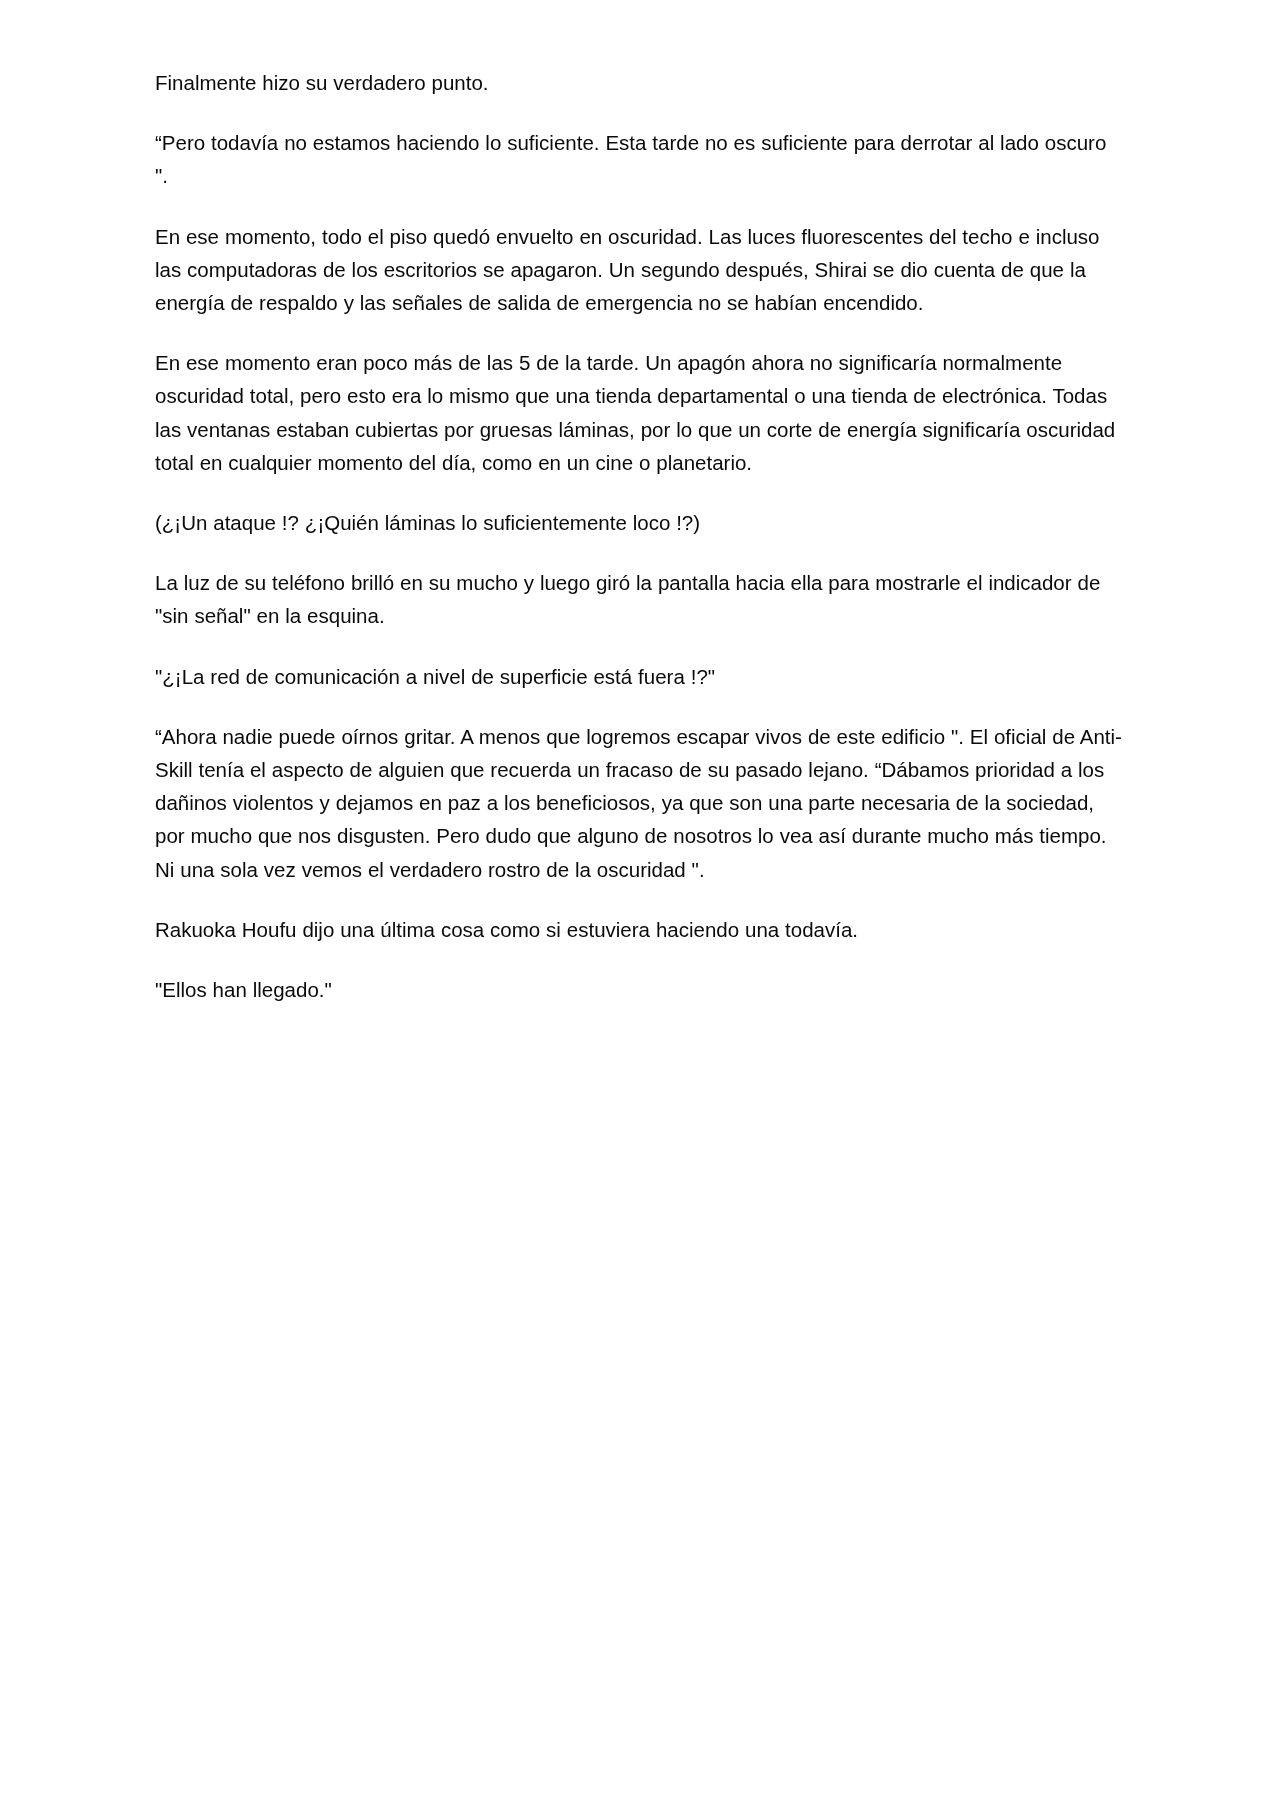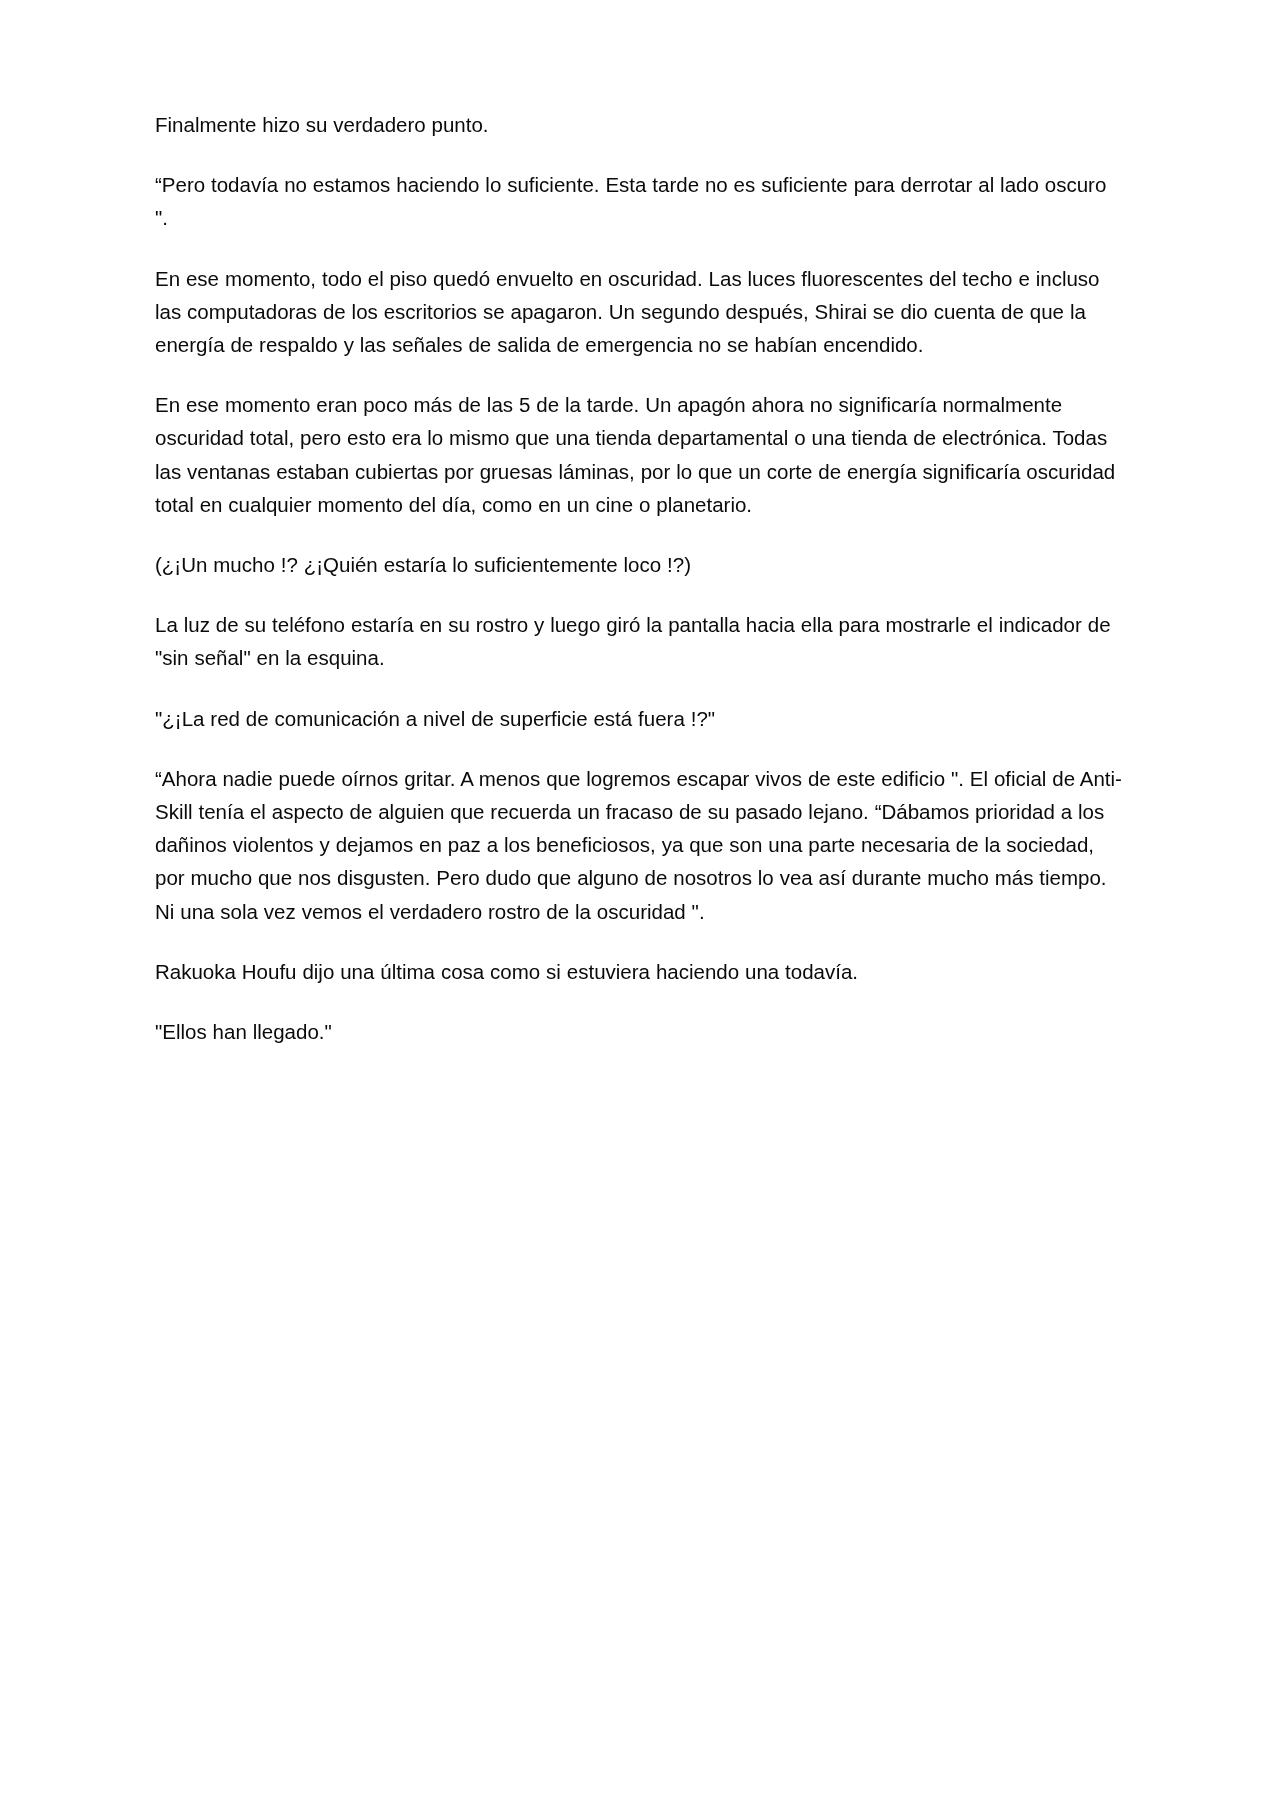--- a/index.html
+++ b/index.html
@@ -10,21 +10,21 @@
   body {
     width: 1280px;
     min-height: 1810px;
     font-family: "Liberation Sans", sans-serif;
     color: #000000;
   }
   .page {
     width: 1248px;
     min-height: 1810px;
     box-sizing: border-box;
-    padding: 108px 155px 80px 155px;
+    padding: 66px 155px 80px 155px;
     background: #ffffff;
   }
   .doc-body {
     width: 970px;
   }
   .para {
     font-size: 20.5px;
     line-height: 1.62;
     margin: 0 0 27px 0;
     text-align: left;
@@ -38,20 +38,20 @@
 </style>
 </head>
 <body>
 
 <div class="page">
   <div class="doc-body">
     <p class="para">Finalmente hizo su verdadero punto.</p>
     <p class="para">“Pero todavía no estamos haciendo lo suficiente. Esta tarde no es suficiente para derrotar al lado oscuro ".</p>
     <p class="para">En ese momento, todo el piso quedó envuelto en oscuridad. Las luces fluorescentes del techo e incluso las computadoras de los escritorios se apagaron. Un segundo después, Shirai se dio cuenta de que la energía de respaldo y las señales de salida de emergencia no se habían encendido.</p>
     <p class="para">En ese momento eran poco más de las 5 de la tarde. Un apagón ahora no significaría normalmente oscuridad total, pero esto era lo mismo que una tienda departamental o una tienda de electrónica. Todas las ventanas estaban cubiertas por gruesas láminas, por lo que un corte de energía significaría oscuridad total en cualquier momento del día, como en un cine o planetario.</p>
-    <p class="para">(¿¡Un mucho !? ¿¡Quién estaría lo suficientemente loco !?)</p>
-    <p class="para">La luz de su teléfono estaría en su rostro y luego giró la pantalla hacia ella para mostrarle el indicador de "sin señal" en la esquina.</p>
+    <p class="para">(¿¡Un ataque !? ¿¡Quién láminas lo suficientemente loco !?)</p>
+    <p class="para">La luz de su teléfono brilló en su mucho y luego giró la pantalla hacia ella para mostrarle el indicador de "sin señal" en la esquina.</p>
     <p class="para">"¿¡La red de comunicación a nivel de superficie está fuera !?"</p>
     <p class="para">“Ahora nadie puede oírnos gritar. A menos que logremos escapar vivos de este edificio ". El oficial de Anti-Skill tenía el aspecto de alguien que recuerda un fracaso de su pasado lejano. “Dábamos prioridad a los dañinos violentos y dejamos en paz a los beneficiosos, ya que son una parte necesaria de la sociedad, por mucho que nos disgusten. Pero dudo que alguno de nosotros lo vea así durante mucho más tiempo. Ni una sola vez vemos el verdadero rostro de la oscuridad ".</p>
     <p class="para">Rakuoka Houfu dijo una última cosa como si estuviera haciendo una todavía.</p>
     <p class="para">"Ellos han llegado."</p>
   </div>
 </div>
 
 </body></html>

